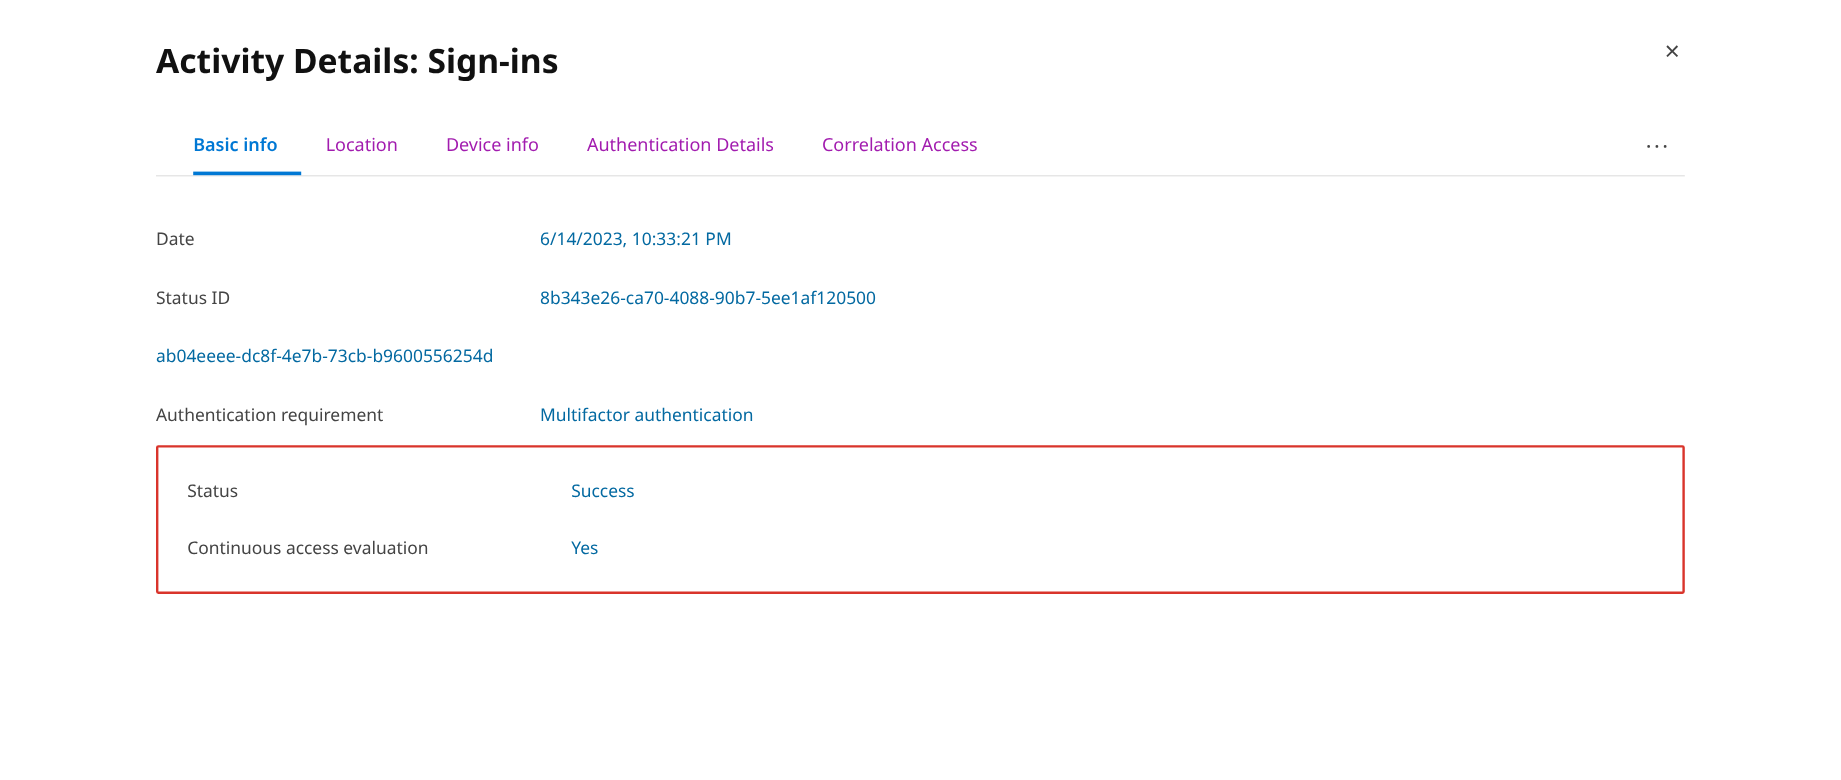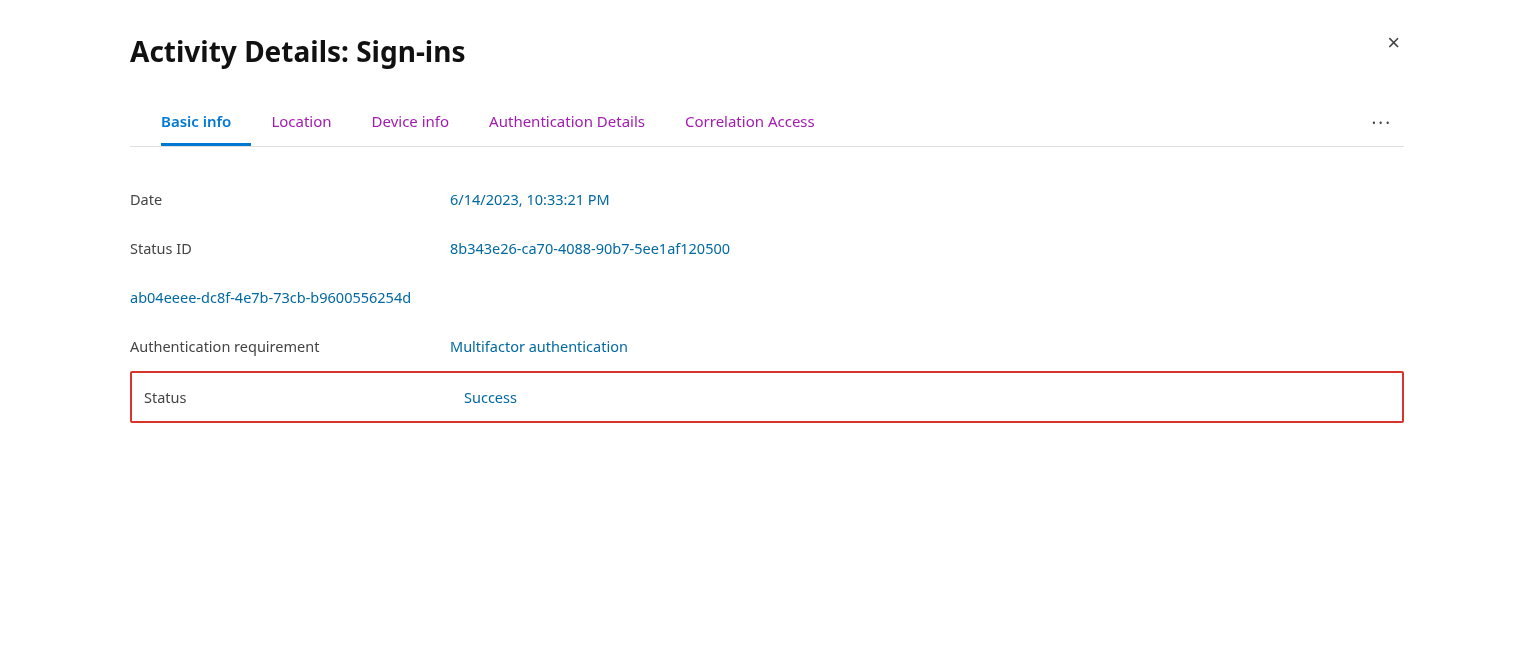--- a/index.html
+++ b/index.html
@@ -100,21 +100,21 @@
     .row-value {
       font-size: 14.5px;
       color: #0369a1;
     }
 
     
     .highlighted-group {
       border: 2px solid #d9342b;
       border-radius: 2px;
       margin: 0;
-      padding: 0;
+      padding: 12px;
     }
     .highlighted-group .row {
       padding: 14px 12px;
     }
     .highlighted-group .row:first-child {
       border-bottom: none;
     }
   </style>
 </head>
 <body>
@@ -153,17 +153,21 @@
     <div class="row">
       <span class="row-label">Authentication requirement</span>
       <span class="row-value">Multifactor authentication</span>
     </div>
 
     <div class="highlighted-group">
       <div class="row">
         <span class="row-label">Status</span>
         <span class="row-value">Success</span>
       </div>
+      <div class="row">
+        <span class="row-label">Continuous access evaluation</span>
+        <span class="row-value">Yes</span>
+      </div>
     </div>
 
 
   </div>
 </div>
 
 </body></html>

